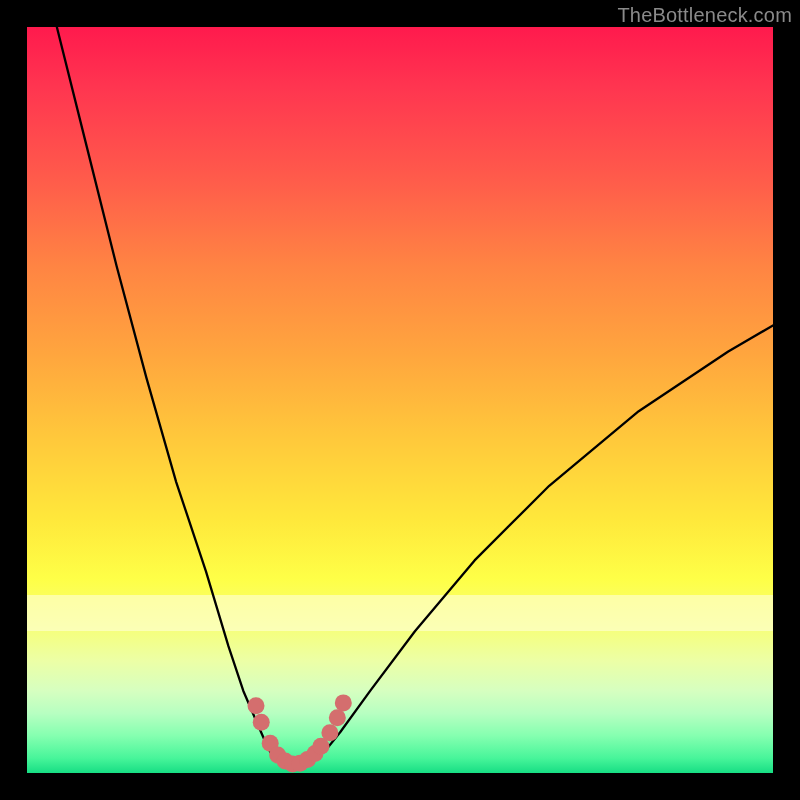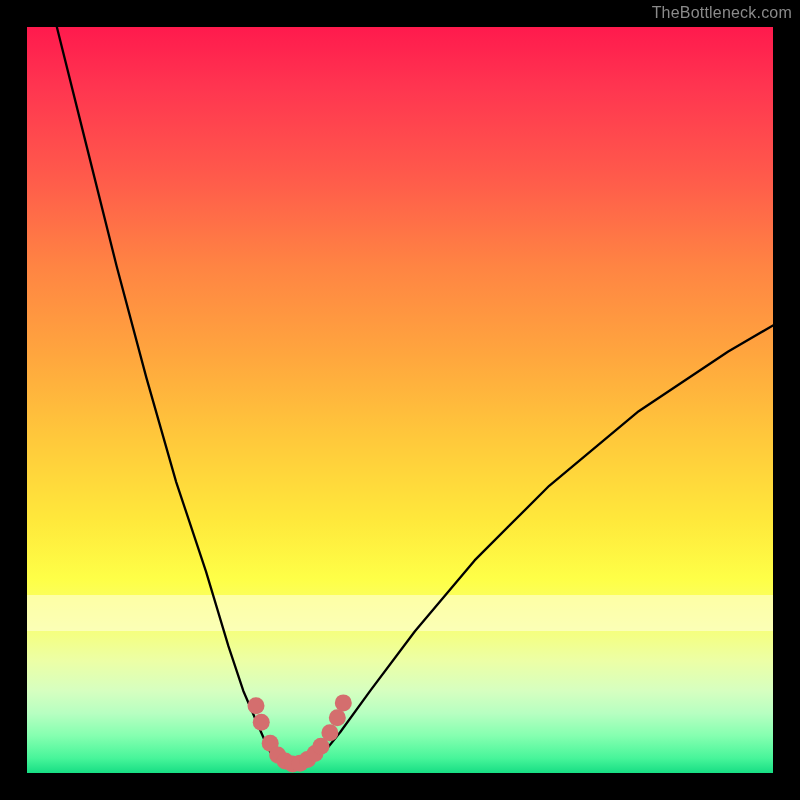--- a/index.html
+++ b/index.html
@@ -56,21 +56,21 @@
     position: absolute;
     left: 0; top: 0;
     width: 746px; height: 746px;
     overflow: visible;
   }
   .watermark {
     position: absolute;
     top: 4px;
     right: 8px;
     color: #8a8a8a;
-    font-size: 16px;
+    font-size: 20px;
     letter-spacing: 0.2px;
     user-select: none;
   }
 </style>
 </head>
 <body>
 
 <div class="frame">
   <div class="watermark">TheBottleneck.com</div>
   <div class="plot">

